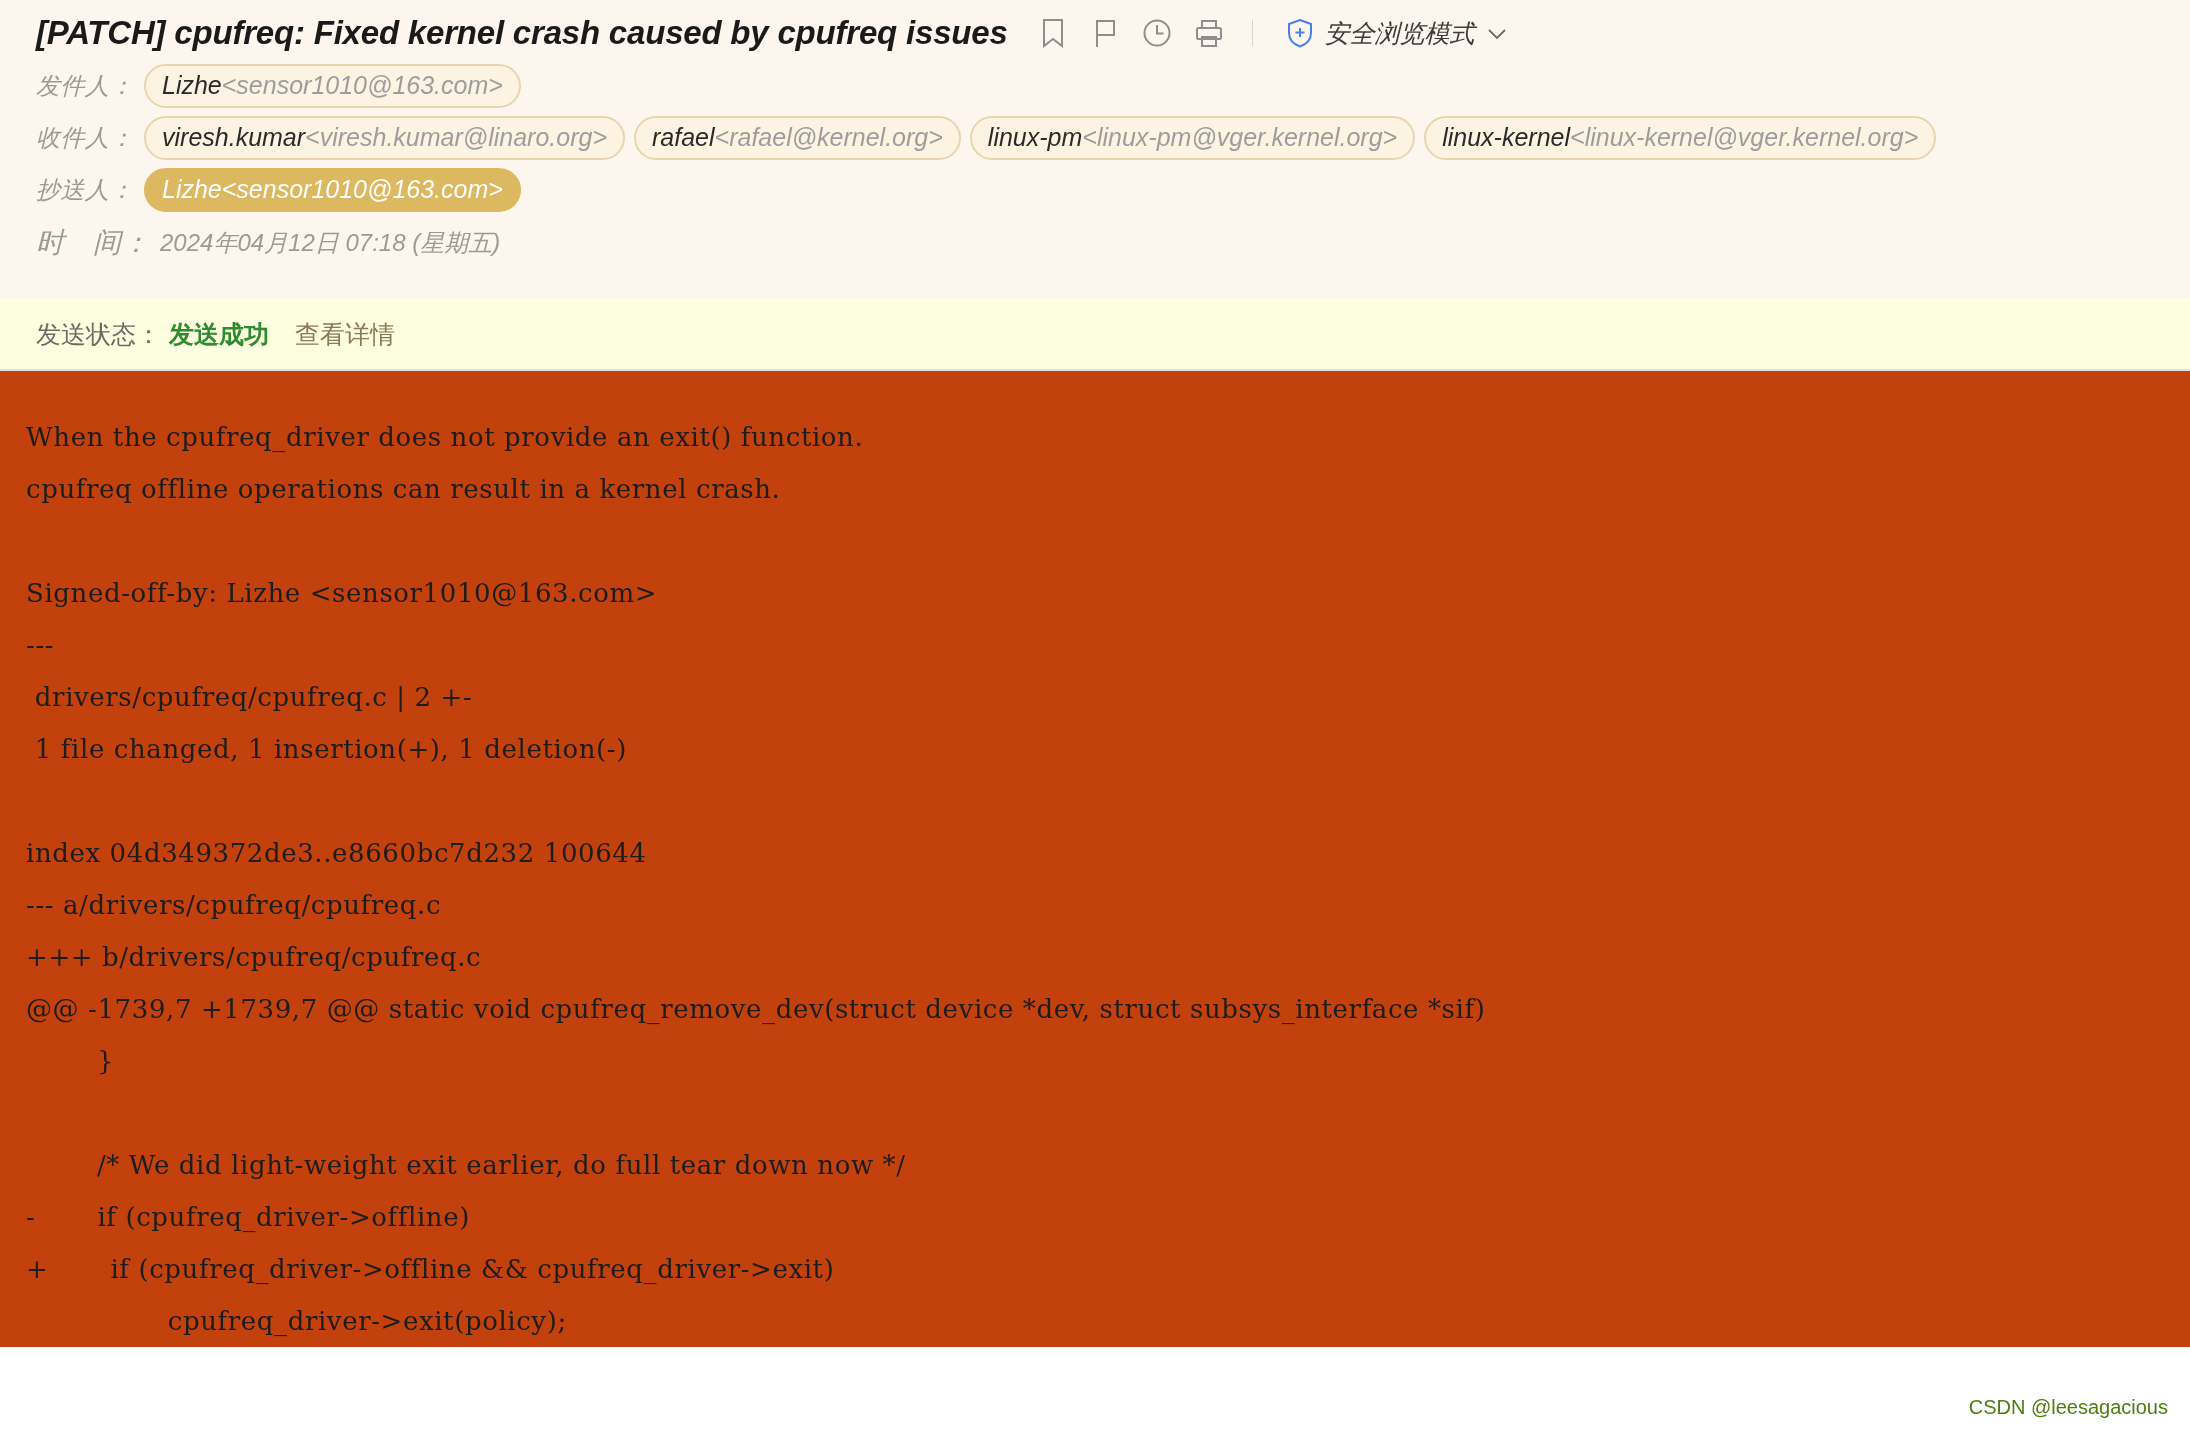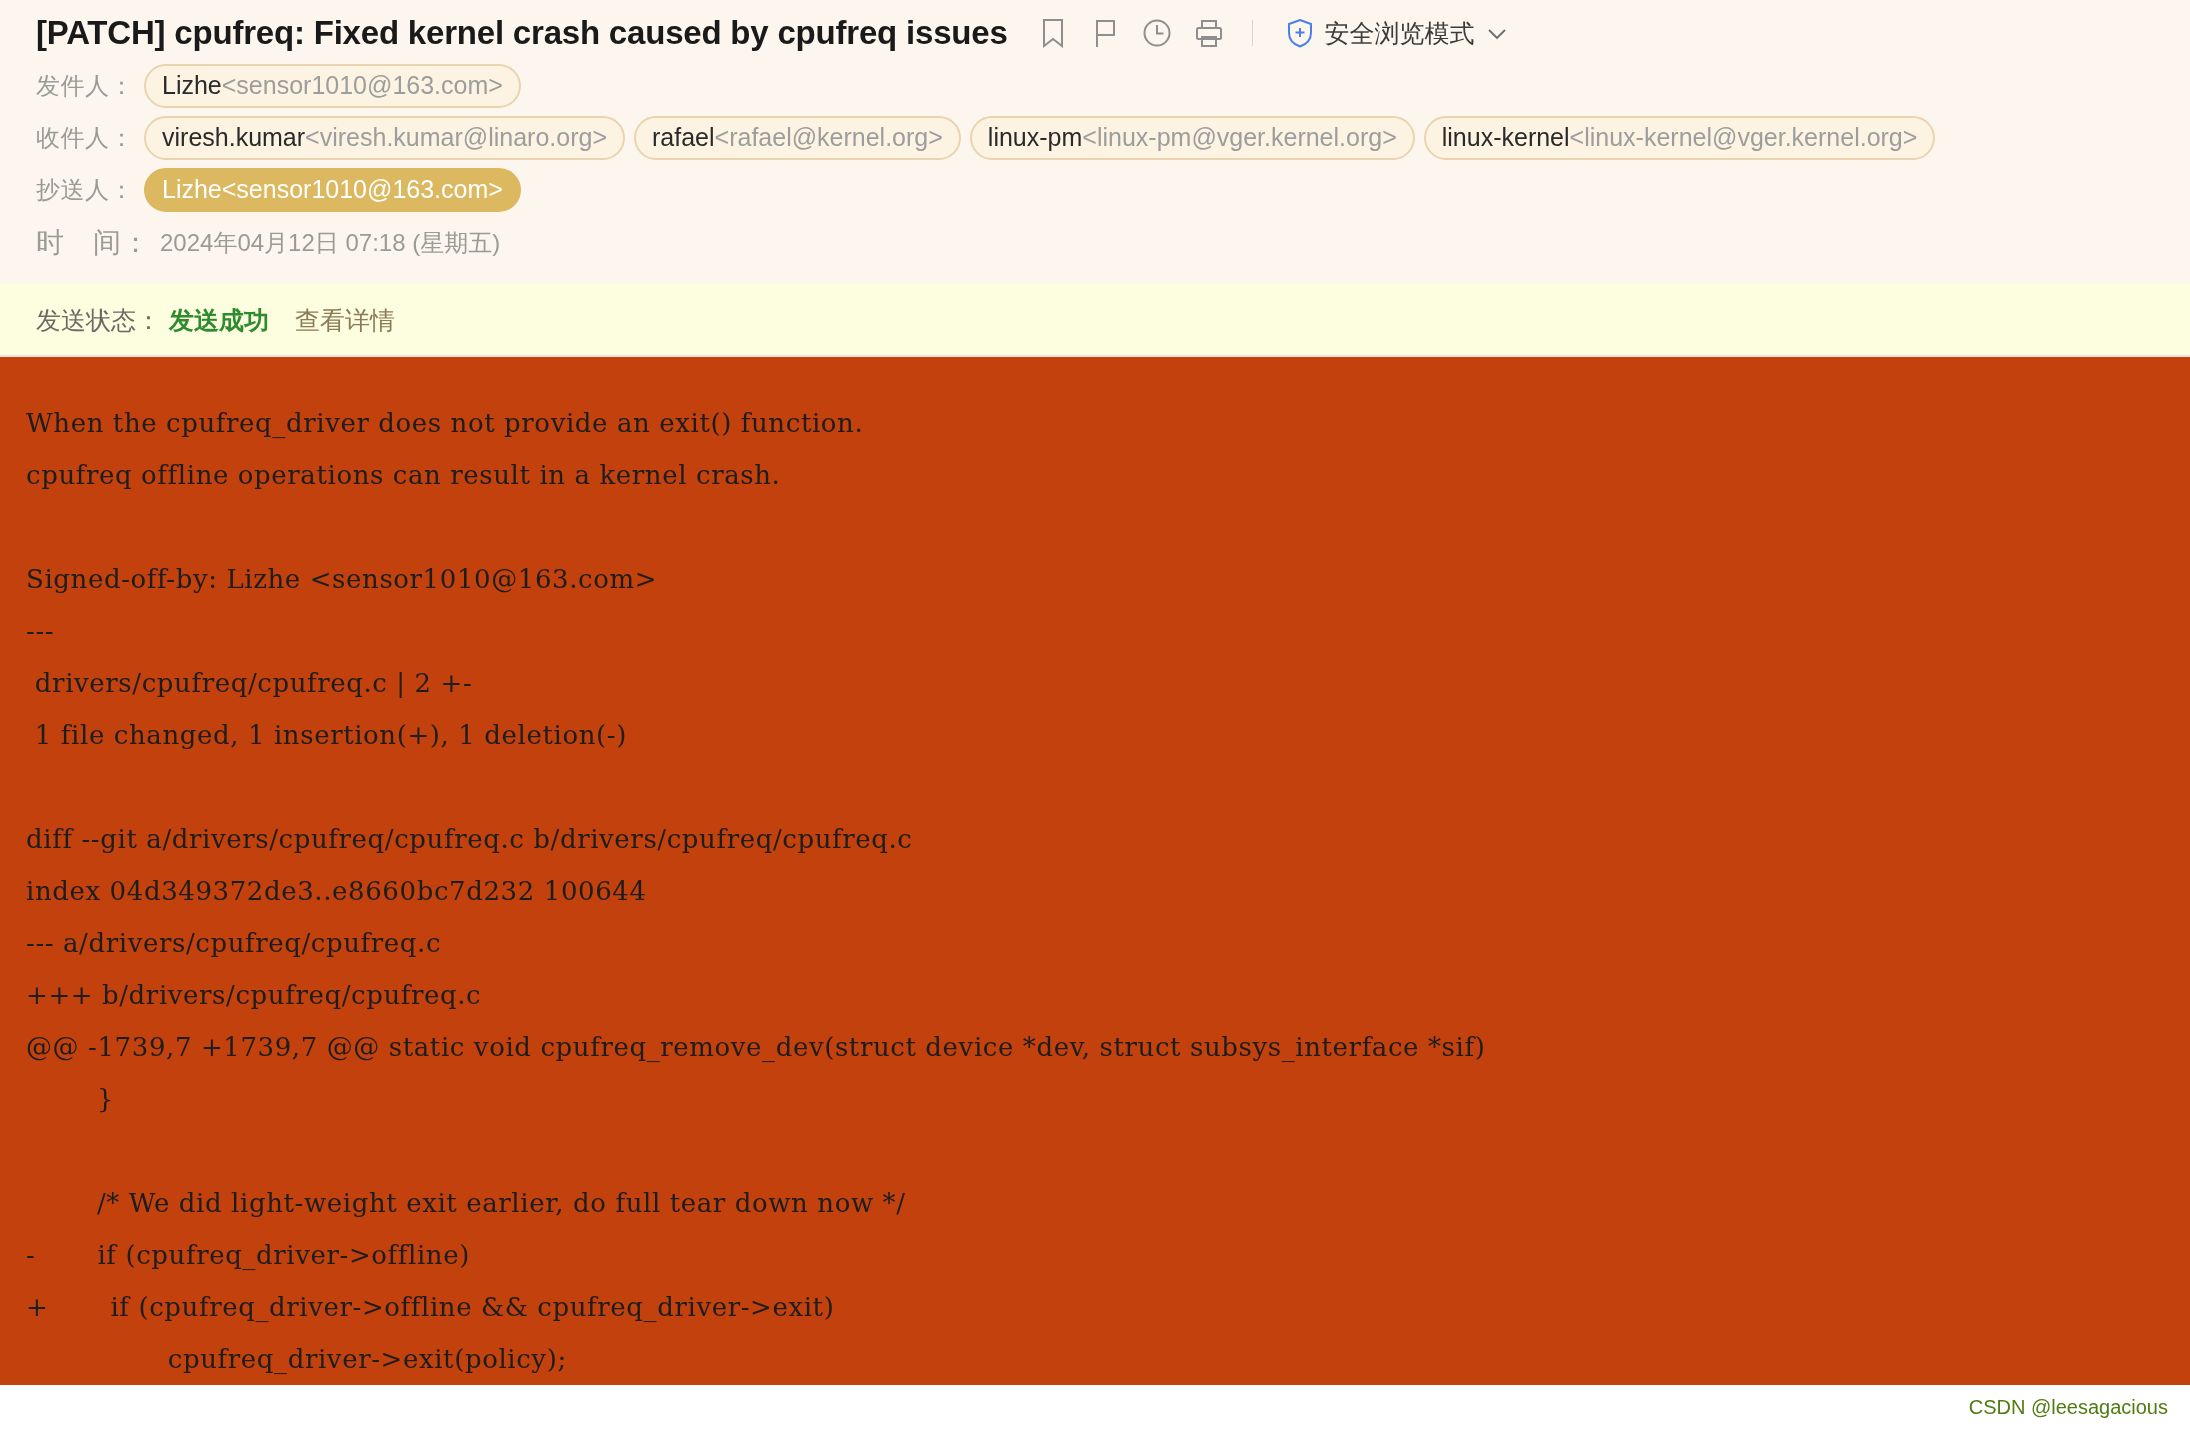--- a/index.html
+++ b/index.html
@@ -10,22 +10,23 @@
     overflow: hidden;
   }
   body {
     font-family: "Liberation Sans", "DejaVu Sans", sans-serif;
     -webkit-font-smoothing: antialiased;
   }
 
   
   .mail-header {
     background: #fcf6ee;
-    padding: 0 0 22px 0;
+    padding: 0 0 36px 0;
     position: relative;
+    font-style: italic;
   }
 
   .subject-row {
     display: flex;
     align-items: center;
     padding: 14px 36px 8px 36px;
     gap: 0;
   }
   .subject-title {
     font-size: 33px;
@@ -302,21 +303,20 @@
 
 <div class="mail-body">
   <div class="code-line">When the cpufreq_driver does not provide an exit() function.</div>
   <div class="code-line">cpufreq offline operations can result in a kernel crash.</div>
   <div class="code-line blank">&nbsp;</div>
   <div class="code-line">Signed-off-by: Lizhe &lt;sensor1010@163.com&gt;</div>
   <div class="code-line">---</div>
   <div class="code-line"> drivers/cpufreq/cpufreq.c | 2 +-</div>
   <div class="code-line"> 1 file changed, 1 insertion(+), 1 deletion(-)</div>
   <div class="code-line blank">&nbsp;</div>
-  <div class="code-line">diff --git a/drivers/cpufreq/cpufreq.c b/drivers/cpufreq/cpufreq.c</div>
   <div class="code-line">index 04d349372de3..e8660bc7d232 100644</div>
   <div class="code-line">--- a/drivers/cpufreq/cpufreq.c</div>
   <div class="code-line">+++ b/drivers/cpufreq/cpufreq.c</div>
   <div class="code-line">@@ -1739,7 +1739,7 @@ static void cpufreq_remove_dev(struct device *dev, struct subsys_interface *sif)</div>
   <div class="code-line">        }</div>
   <div class="code-line blank">&nbsp;</div>
   <div class="code-line">        /* We did light-weight exit earlier, do full tear down now */</div>
   <div class="code-line">-       if (cpufreq_driver-&gt;offline)</div>
   <div class="code-line">+       if (cpufreq_driver-&gt;offline &amp;&amp; cpufreq_driver-&gt;exit)</div>
   <div class="code-line">                cpufreq_driver-&gt;exit(policy);</div>

